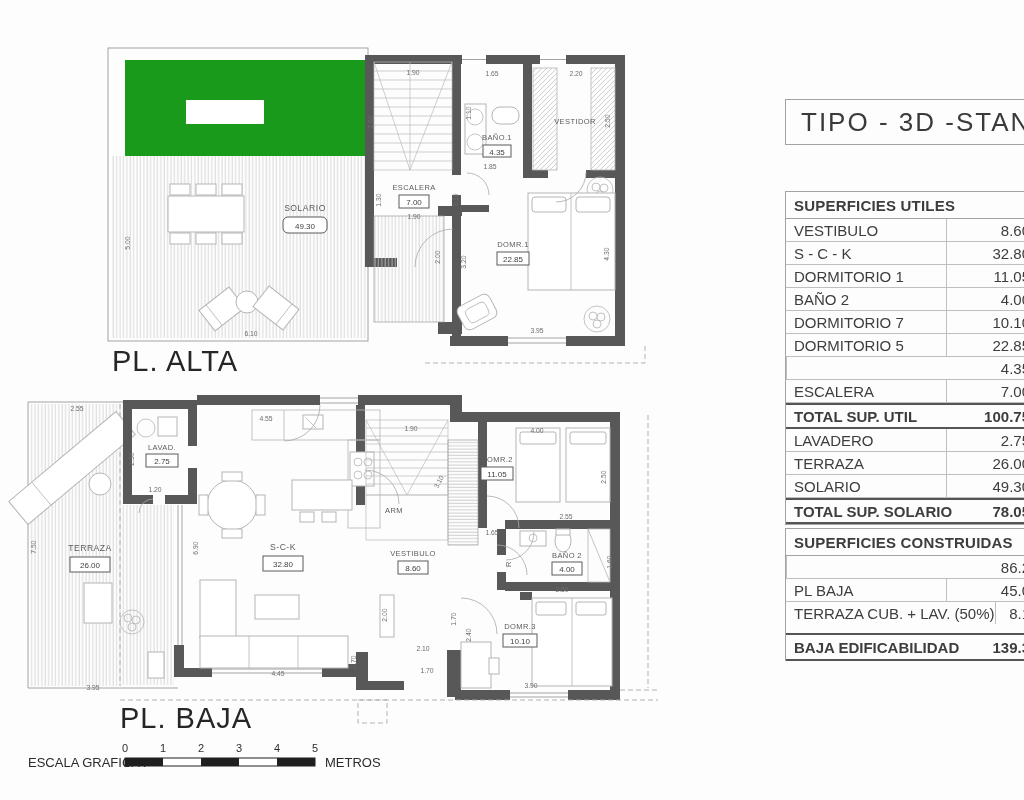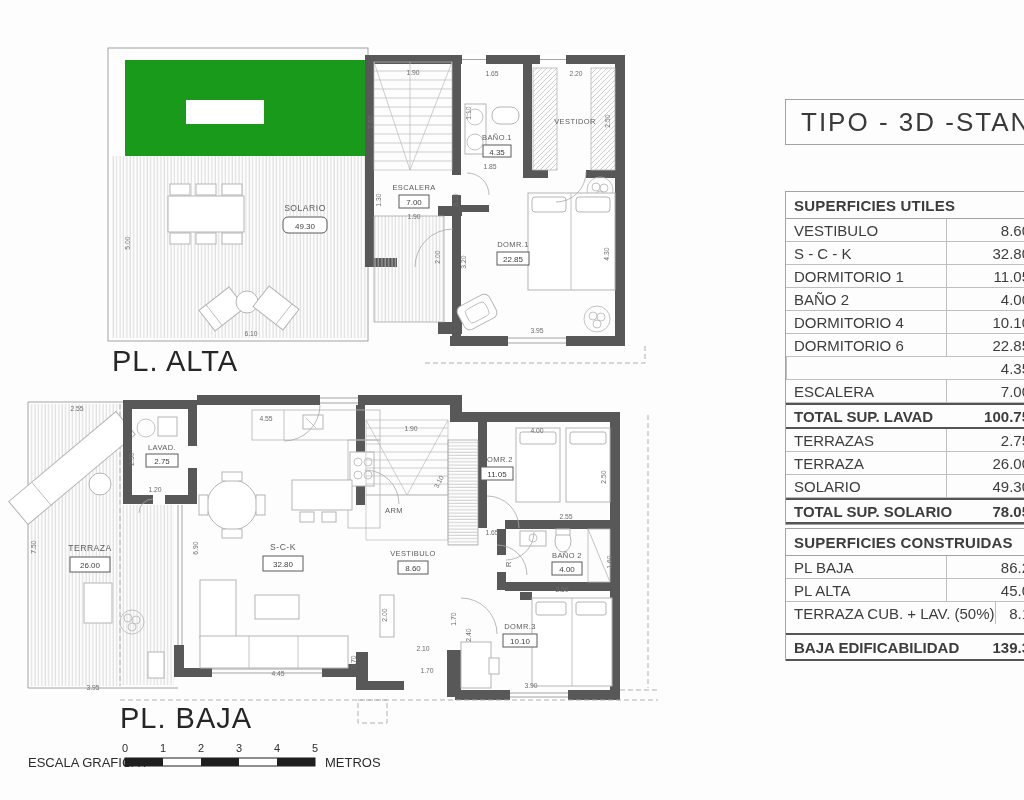--- a/index.html
+++ b/index.html
@@ -454,40 +454,40 @@
         </div>
         <div class="trow">
           <span class="tlabel">DORMITORIO 1</span>
           <span class="tvalue">11.05</span>
         </div>
         <div class="trow">
           <span class="tlabel">BAÑO 2</span>
           <span class="tvalue">4.00</span>
         </div>
         <div class="trow">
-          <span class="tlabel">DORMITORIO 4</span>
+          <span class="tlabel">DORMITORIO 7</span>
           <span class="tvalue">10.10</span>
         </div>
         <div class="trow">
-          <span class="tlabel">DORMITORIO 6</span>
+          <span class="tlabel">DORMITORIO 5</span>
           <span class="tvalue">22.85</span>
         </div>
         <div class="trow">
           <span class="tvalue">4.35</span>
         </div>
         <div class="trow">
           <span class="tlabel">ESCALERA</span>
           <span class="tvalue">7.00</span>
         </div>
         <div class="trow total">
-          <span class="tlabel">TOTAL SUP. LAVAD</span>
+          <span class="tlabel">TOTAL SUP. UTIL</span>
           <span class="tvalue">100.75</span>
         </div>
         <div class="trow">
-          <span class="tlabel">TERRAZAS</span>
+          <span class="tlabel">LAVADERO</span>
           <span class="tvalue">2.75</span>
         </div>
         <div class="trow">
           <span class="tlabel">TERRAZA</span>
           <span class="tvalue">26.00</span>
         </div>
         <div class="trow">
           <span class="tlabel">SOLARIO</span>
           <span class="tvalue">49.30</span>
         </div>
@@ -495,25 +495,24 @@
           <span class="tlabel">TOTAL SUP. SOLARIO</span>
           <span class="tvalue">78.05</span>
         </div>
       </div>
   </div>
 
   <div class="areatable" style="top:528px;border-bottom:none;">
     <div class="theader">SUPERFICIES CONSTRUIDAS</div>
     <div>
         <div class="trow">
+          <span class="tvalue">86.2</span>
+        </div>
+        <div class="trow">
           <span class="tlabel">PL BAJA</span>
-          <span class="tvalue">86.2</span>
-        </div>
-        <div class="trow">
-          <span class="tlabel">PL ALTA</span>
           <span class="tvalue">45.0</span>
         </div>
         <div class="trow">
           <span class="tlabel">TERRAZA CUB. + LAV. (50%)</span>
           <span class="tvalue">8.1</span>
         </div>
       </div>
     <div class="tgap"></div>
     <div class="totalrow">
       <span class="tlabel">BAJA EDIFICABILIDAD</span>

